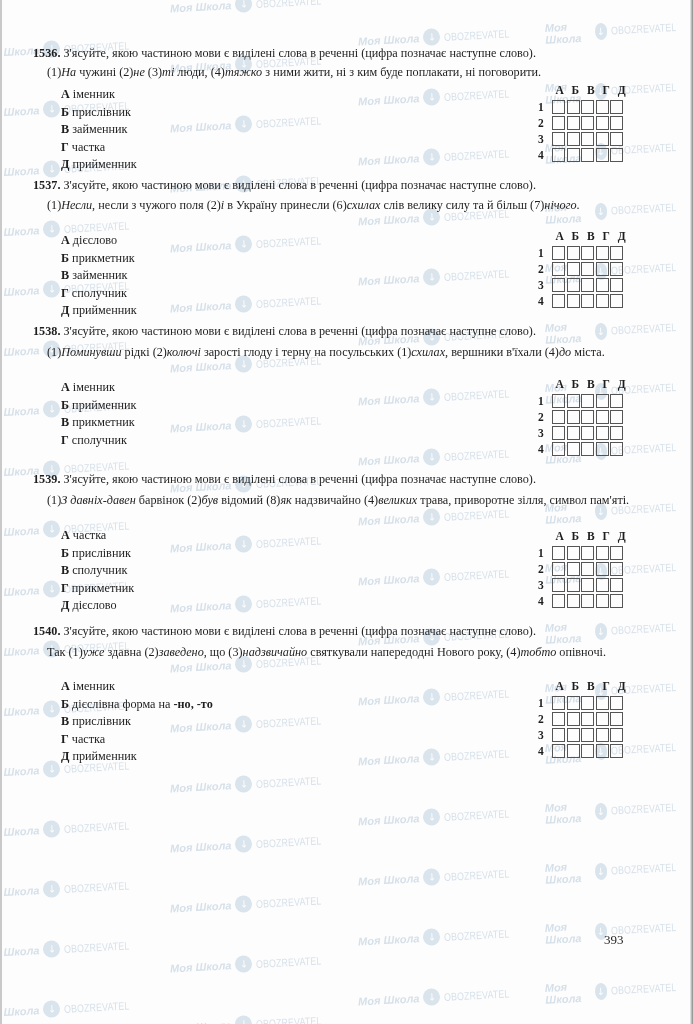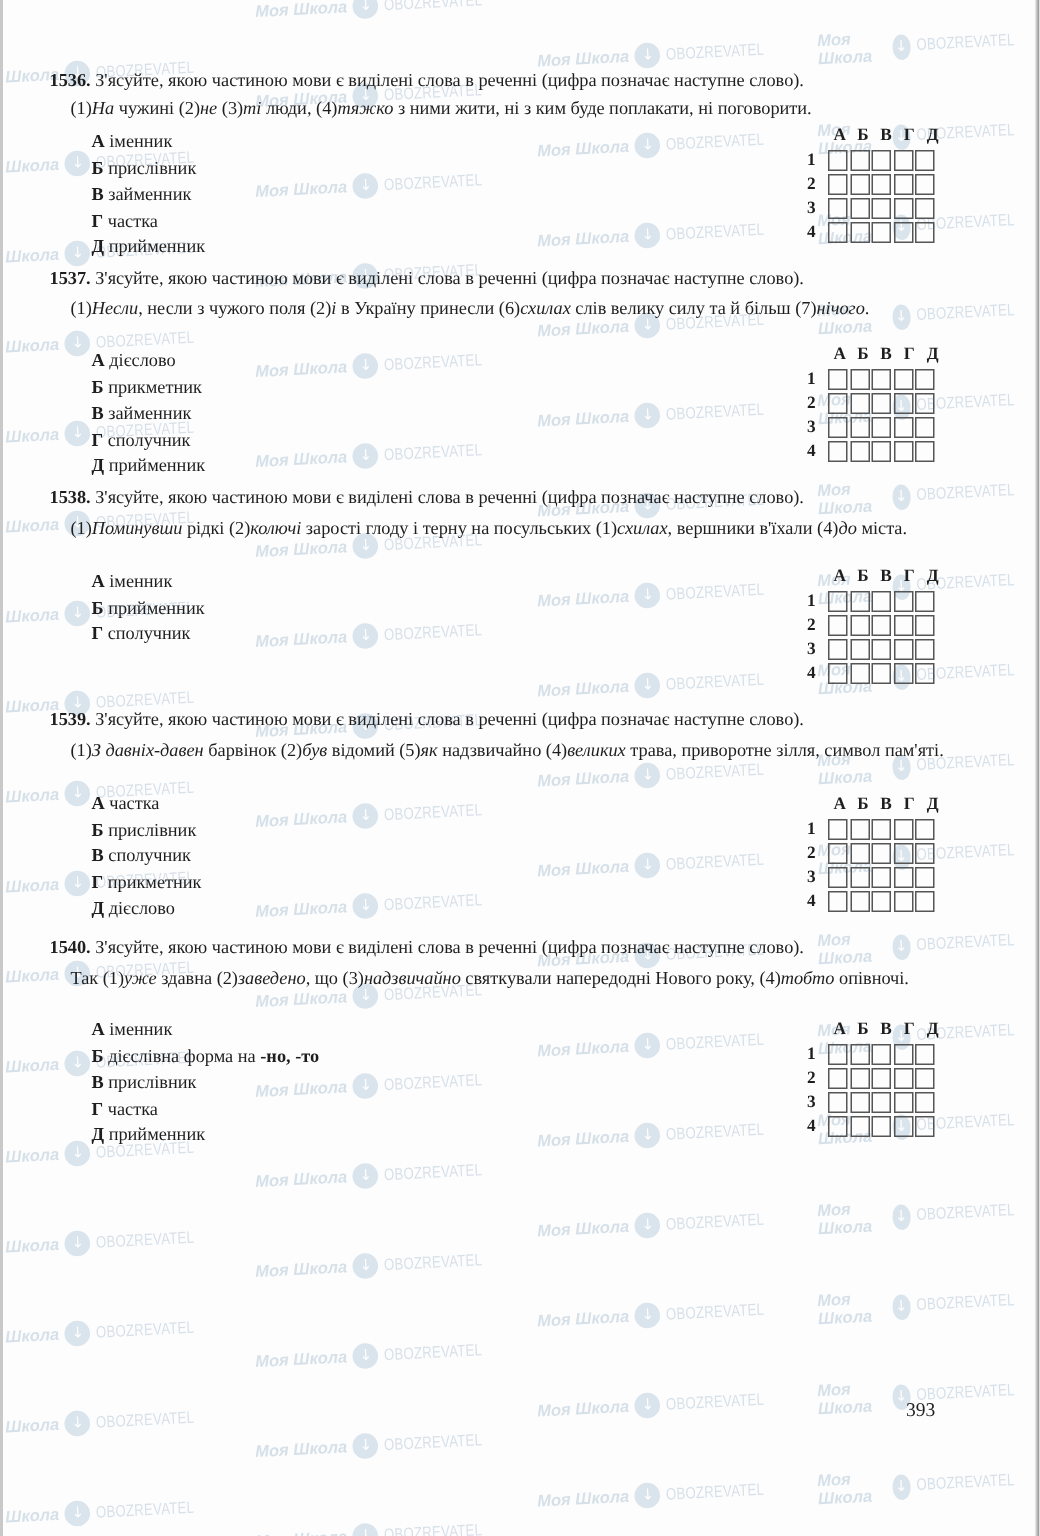--- a/index.html
+++ b/index.html
@@ -503,20 +503,21 @@
 
   <div class="task" style="top:324px;">
     <div class="task-head" style="top:0;">
       <b>1538.</b>
       <span>З'ясуйте, якою частиною мови є виділені слова в реченні (цифра позначає наступне слово).</span>
     </div>
     <div class="sentence" style="top:20px;"><span>(1)</span><i>Поминувши</i><span> рідкі (2)</span><i>колючі</i><span> зарості глоду і терну на посульських (1)</span><i>схилах</i><span>, вершники в'їхали (4)</span><i>до</i><span> міста.</span></div>
     <div class="options" style="top:55px;">
         <div class="opt"><b>А</b> <span>іменник</span></div>
         <div class="opt"><b>Б</b> <span>прийменник</span></div>
+        <div class="opt"><b>В</b> <span>прикметник</span></div>
         <div class="opt"><b>Г</b> <span>сполучник</span></div>
       </div>
     <div class="grid" style="top:54px;">
         <div class="grid-head">
           <span>А</span>
           <span>Б</span>
           <span>В</span>
           <span>Г</span>
           <span>Д</span>
         </div>
@@ -553,21 +554,21 @@
           <span class="cell"></span>
         </div>
       </div>
   </div>
 
   <div class="task" style="top:472px;">
     <div class="task-head" style="top:0;">
       <b>1539.</b>
       <span>З'ясуйте, якою частиною мови є виділені слова в реченні (цифра позначає наступне слово).</span>
     </div>
-    <div class="sentence" style="top:20px;"><span>(1)</span><i>З давніх-давен</i><span> барвінок (2)</span><i>був</i><span> відомий (5)</span><i>як</i><span> надзвичайно (4)</span><i>великих</i><span> трава, приворотне зілля, символ пам'яті.</span></div>
+    <div class="sentence" style="top:20px;"><span>(1)</span><i>З давніх-давен</i><span> барвінок (2)</span><i>був</i><span> відомий (8)</span><i>як</i><span> надзвичайно (4)</span><i>великих</i><span> трава, приворотне зілля, символ пам'яті.</span></div>
     <div class="options" style="top:55px;">
         <div class="opt"><b>А</b> <span>частка</span></div>
         <div class="opt"><b>Б</b> <span>прислівник</span></div>
         <div class="opt"><b>В</b> <span>сполучник</span></div>
         <div class="opt"><b>Г</b> <span>прикметник</span></div>
         <div class="opt"><b>Д</b> <span>дієслово</span></div>
       </div>
     <div class="grid" style="top:58px;">
         <div class="grid-head">
           <span>А</span>

